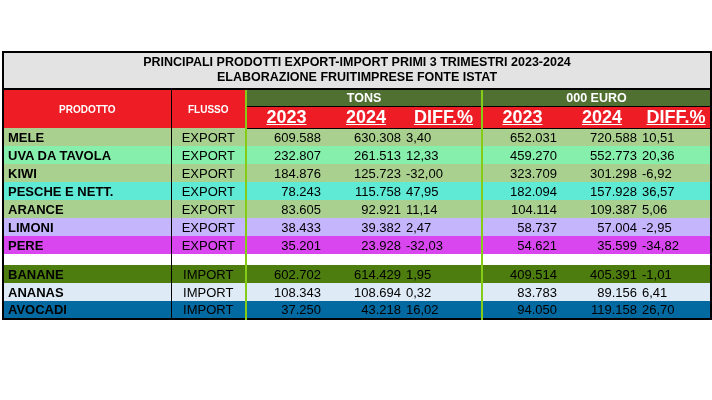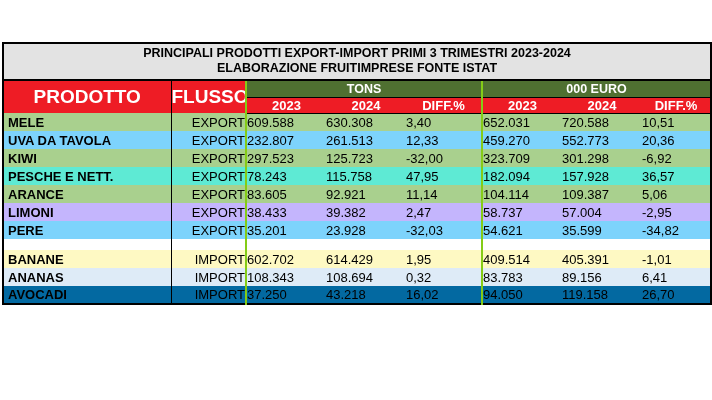--- a/index.html
+++ b/index.html
@@ -2,50 +2,50 @@
 <html><head>
 <meta charset="utf-8">
 <style>
   * { margin:0; padding:0; box-sizing:border-box; }
   body { background:#888; font-family:"Liberation Sans", sans-serif; }
   .stage {
     width:712px; height:400px; background:#ffffff;
     position:relative; overflow:hidden; margin:0 auto;
   }
   table.main {
-    position:absolute; top:42px; left:2px; width:708px;
+    position:absolute; top:51px; left:2px; width:708px;
     border-collapse:collapse; table-layout:fixed;
     border:2px solid #000;
     font-size:13px; color:#000;
   }
   td, th { padding:0; overflow:hidden; white-space:nowrap; }
 
   
   .title-cell {
     background:#e3e3e3; border-bottom:2px solid #000;
     text-align:center; padding:2px 0 3px 0;
   }
   .title-line { font-weight:bold; font-size:12.5px; line-height:15px; color:#000; }
 
   
   tr.h1 th, tr.h2 th { font-weight:bold; color:#fff; }
   th.red { background:#ee1c25; }
   th.grp { background:#4f7031; height:17px; font-size:12.5px; border-bottom:1px solid #000; }
-  tr.h2 th { height:14px; font-size:13px; border-bottom:1.5px solid #000; }
-  th.rowspan-cell { font-size:19px; }
+  tr.h2 th { height:14px; font-size:18px; border-bottom:1.5px solid #000;text-decoration:underline; }
+  th.rowspan-cell { font-size:10px; }
 
   
   .v1 { border-left:1.5px solid #000; }
   .v2 { border-left:2px solid #84cc16;margin-left:28px; }
 
   
   tr.data-row td { height:18px; }
   td.product { font-weight:bold; text-align:left; padding-left:4px; }
-  td.flow { text-align:right; }
-  td.num { text-align:left; padding-right:5px; }
+  td.flow { text-align:center; }
+  td.num { text-align:right; padding-right:5px; }
   td.diff { text-align:left; }
   tr.spacer-row td { height:11px; background:#ffffff; }
 </style>
 </head>
 <body>
 
 <div class="stage">
   <table class="main">
     <colgroup>
       <col style="width:168px">
@@ -83,34 +83,34 @@
         <tr class="data-row" style="background: rgb(169, 208, 142);">
           <td class="product">MELE</td>
           <td class="flow v1">EXPORT</td>
           <td class="num v2">609.588</td>
           <td class="num">630.308</td>
           <td class="diff">3,40</td>
           <td class="num v2">652.031</td>
           <td class="num">720.588</td>
           <td class="diff">10,51</td>
         </tr>
-        <tr class="data-row" style="background: #7dd3fc;">
+        <tr class="data-row" style="background: #86efac;">
           <td class="product">UVA DA TAVOLA</td>
           <td class="flow v1">EXPORT</td>
           <td class="num v2">232.807</td>
           <td class="num">261.513</td>
           <td class="diff">12,33</td>
           <td class="num v2">459.270</td>
           <td class="num">552.773</td>
           <td class="diff">20,36</td>
         </tr>
         <tr class="data-row" style="background: rgb(169, 208, 142);">
           <td class="product">KIWI</td>
           <td class="flow v1">EXPORT</td>
-          <td class="num v2">297.523</td>
+          <td class="num v2">184.876</td>
           <td class="num">125.723</td>
           <td class="diff">-32,00</td>
           <td class="num v2">323.709</td>
           <td class="num">301.298</td>
           <td class="diff">-6,92</td>
         </tr>
         <tr class="data-row" style="background: #5eead4;">
           <td class="product">PESCHE E NETT.</td>
           <td class="flow v1">EXPORT</td>
           <td class="num v2">78.243</td>
@@ -133,41 +133,41 @@
         <tr class="data-row" style="background: #c4b5fd;">
           <td class="product">LIMONI</td>
           <td class="flow v1">EXPORT</td>
           <td class="num v2">38.433</td>
           <td class="num">39.382</td>
           <td class="diff">2,47</td>
           <td class="num v2">58.737</td>
           <td class="num">57.004</td>
           <td class="diff">-2,95</td>
         </tr>
-        <tr class="data-row" style="background: #7dd3fc;">
+        <tr class="data-row" style="background: #d946ef;">
           <td class="product">PERE</td>
           <td class="flow v1">EXPORT</td>
           <td class="num v2">35.201</td>
           <td class="num">23.928</td>
           <td class="diff">-32,03</td>
           <td class="num v2">54.621</td>
           <td class="num">35.599</td>
           <td class="diff">-34,82</td>
         </tr>
         <tr class="spacer-row">
           <td class=""></td>
           <td class="v1"></td>
           <td class="v2"></td>
           <td class=""></td>
           <td class=""></td>
           <td class="v2"></td>
           <td class=""></td>
           <td class=""></td>
         </tr>
-        <tr class="data-row" style="background: #fef9c3;">
+        <tr class="data-row" style="background: #4d7c0f;">
           <td class="product">BANANE</td>
           <td class="flow v1">IMPORT</td>
           <td class="num v2">602.702</td>
           <td class="num">614.429</td>
           <td class="diff">1,95</td>
           <td class="num v2">409.514</td>
           <td class="num">405.391</td>
           <td class="diff">-1,01</td>
         </tr>
         <tr class="data-row" style="background: rgb(222, 235, 247);">

